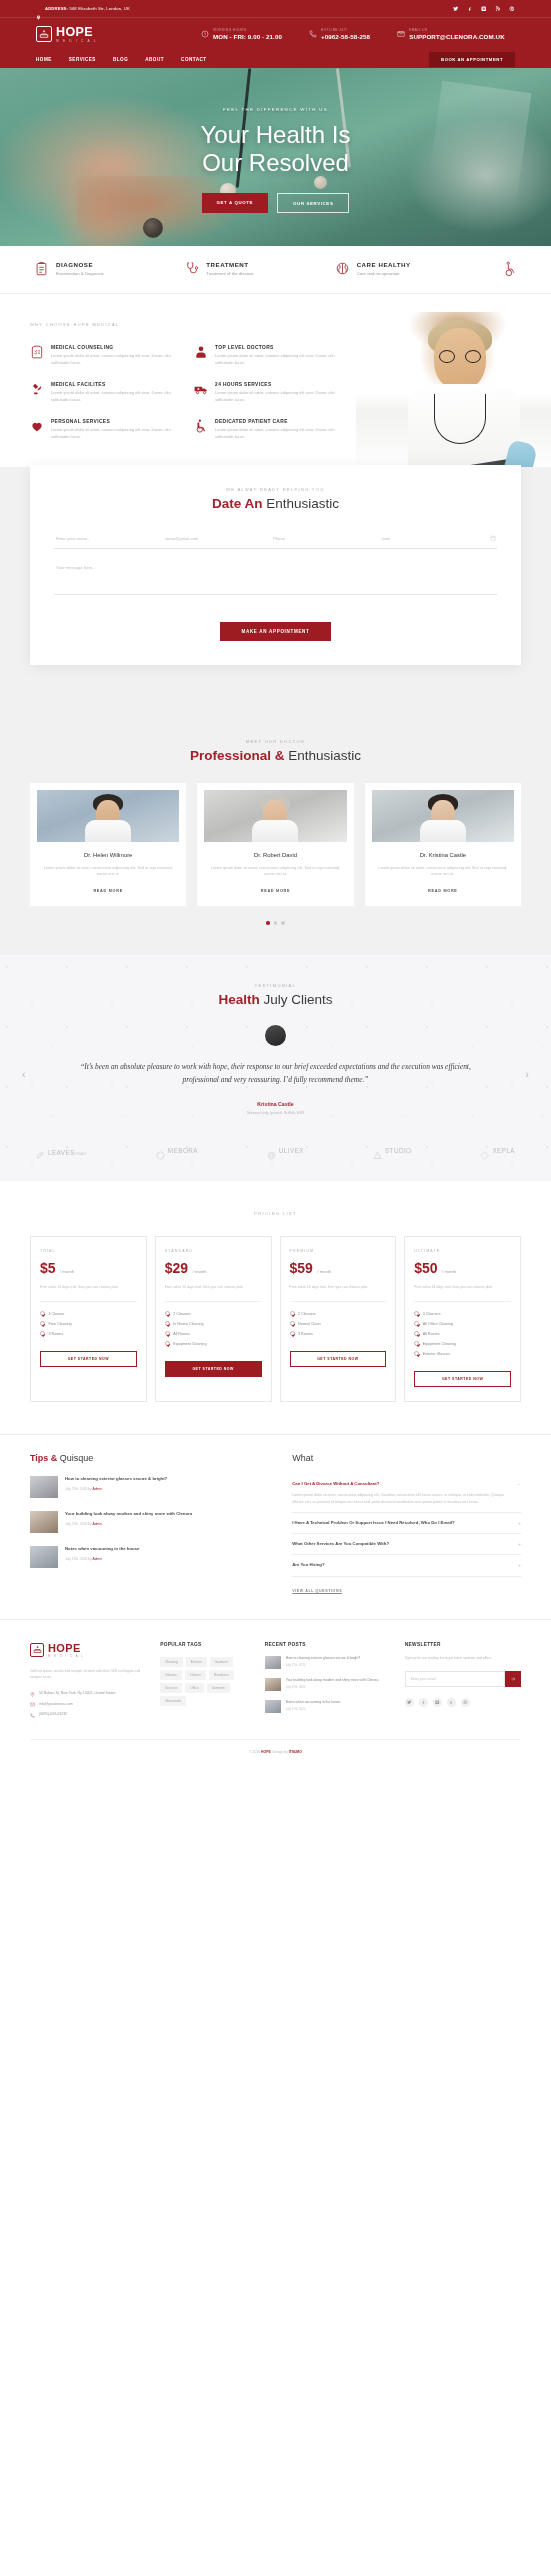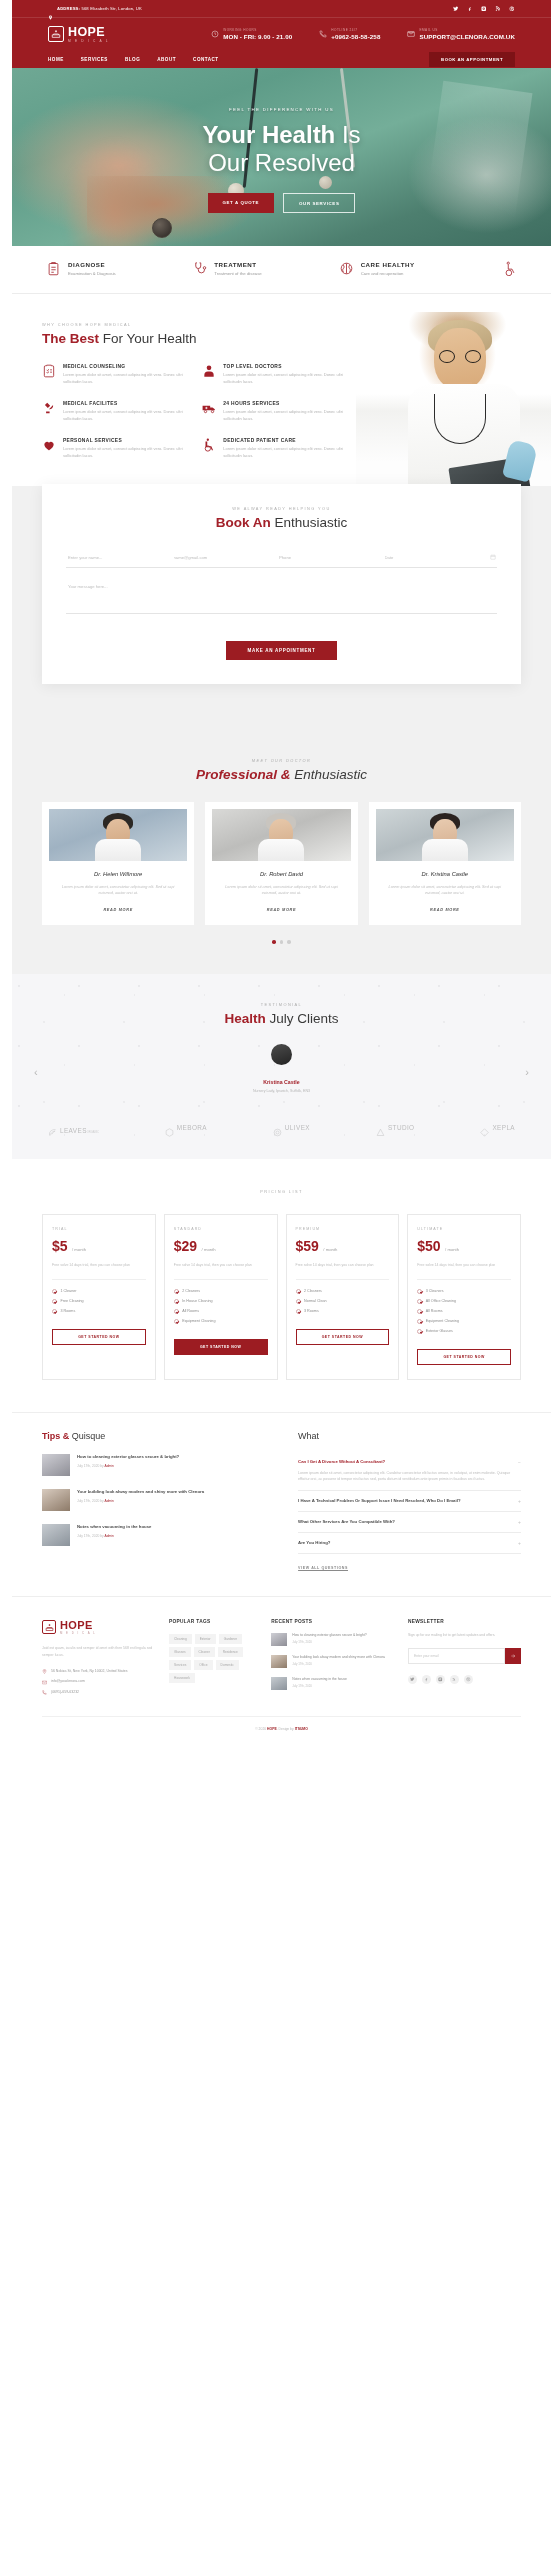--- a/index.html
+++ b/index.html
@@ -3,21 +3,21 @@
 <meta charset="utf-8">
 <style>
   * { box-sizing: border-box; margin: 0; padding: 0; }
   body {
     width: 551px;
     font-family: "Liberation Sans", sans-serif;
     background: #ffffff;
     color: #3b3b3b;
     -webkit-font-smoothing: antialiased;
   }
-  .page { width: 551px; position: relative; overflow: hidden; padding-left: 12px; }
+  .page { width: 551px; position: relative; overflow: hidden; }
 
   
   .topbar {
     background: #9c1c22;
     height: 18px;
     display: flex;
     align-items: center;
     justify-content: space-between;
     padding: 0 36px;
     border-bottom: 1px solid rgba(255,255,255,0.12);
@@ -140,21 +140,21 @@
   .hero-inner { position: relative; z-index: 4; text-align: center; width: 100%; padding-top: 6px; }
   .hero-eyebrow {
     font-size: 4.4px; color: #fff; letter-spacing: 1.3px; text-transform: uppercase;
     margin-bottom: 9px; font-weight: 500;
     text-shadow: 0 1px 2px rgba(0,0,0,0.35);
   }
   .hero-title {
     font-size: 24px; color: #fff; line-height: 1.18;
     text-shadow: 0 2px 6px rgba(0,0,0,0.30);
   }
-  .hero-title .b { font-weight: bold; }
+  .hero-title .b { font-weight: normal; }
   .hero-title .l { font-weight: 300; }
   .hero-btns { margin-top: 16px; display: flex; gap: 9px; justify-content: center; }
   .btn-solid {
     background: #9c1c22; color: #fff; font-size: 4.4px; font-weight: bold;
     letter-spacing: 0.6px; padding: 6.5px 15px; text-transform: uppercase; cursor: pointer;
   }
   .btn-ghost {
     background: transparent; color: #fff; font-size: 4.4px; font-weight: bold;
     letter-spacing: 0.6px; padding: 6.5px 15px; text-transform: uppercase; cursor: pointer;
     border: 1px solid rgba(255,255,255,0.8);
@@ -262,21 +262,21 @@
   }
   .appt-msg::placeholder { color: #bdbdbd; }
   .appt-btn-wrap { text-align: center; margin-top: 20px; }
   .appt-btn {
     background: #9c1c22; color: #fff; font-size: 4.5px; font-weight: bold;
     letter-spacing: 0.7px; padding: 7px 22px; text-transform: uppercase; border: none; cursor: pointer;
     font-family: "Liberation Sans", sans-serif;
   }
 
   
-  .team { background: #f1f1f1; padding: 8px 30px 30px 30px; text-align: center; font-style: italic; }
+  .team { background: #f1f1f1; padding: 8px 30px 30px 30px; text-align: center; }
   .team-grid { display: flex; gap: 11px; margin-top: 20px; }
   .team-card { flex: 1; background: #fff; padding: 7px 7px 13px 7px; }
   .team-photo { width: 100%; height: 52px; }
   .tp1 { background: linear-gradient(160deg, #b7c6d2 0%, #9fb2c2 40%, #cbd6de 100%); position: relative; }
   .tp2 { background: linear-gradient(160deg, #d9d9d7 0%, #bdbdbb 45%, #eaeae8 100%); position: relative; }
   .tp3 { background: linear-gradient(160deg, #cfd6d8 0%, #b3bcc0 45%, #e2e7e9 100%); position: relative; }
   .tface { position: absolute; left: 50%; top: 10px; transform: translateX(-50%); width: 24px; height: 29px;
            border-radius: 46%; }
   .tf1 { background: linear-gradient(170deg,#e3c0a0,#d0a781); }
   .tf2 { background: linear-gradient(170deg,#e7c8aa,#d4ae8c); }
@@ -591,23 +591,20 @@
           <span></span>
           <span></span>
         </div>
       <div class="doc-neck"></div>
       <div class="doc-body"></div>
       <div class="doc-stet"></div>
       <div class="doc-clip"></div>
       <div class="doc-glove"></div>
     </div>
     <div class="eyebrow">WHY CHOOSE HOPE MEDICAL</div>
-    <div class="sec-title">
-      <span class="accent">The Best</span><span> For Your Health</span>
-    </div>
     <div class="feat-grid">
       <div class="feat">
         <span class="feat-ico">
           <svg viewBox="0 0 24 24">
               <path d="M16 3h2a2 2 0 012 2v15a2 2 0 01-2 2H6a2 2 0 01-2-2V5a2 2 0 012-2h2V2h8zM8 10l1.5 1.5L12 9M8 14l1.5 1.5L12 13M14 10h3M14 14h3" stroke="#a3212a" stroke-width="1.4" fill="none"></path>
             </svg>
         </span>
         <span>
           <div class="feat-title">MEDICAL COUNSELING</div>
           <div class="feat-desc">Lorem ipsum dolor sit amet, consect adipiscing elit vero. Donec ultri sollicitudin lacus.</div>
@@ -675,21 +672,21 @@
         </span>
       </div>
     </div>
   </div>
 
   <div class="appt-band">
     <div class="appt-spacer"></div>
     <div class="appt-card">
       <div class="eyebrow center">WE ALWAY READY HELPING YOU</div>
       <div class="sec-title center">
-        <span class="accent">Book An</span><span> Enthusiastic</span>
+        <span class="accent">Date An</span><span> Enthusiastic</span>
       </div>
       <div class="appt-form">
         <div class="appt-row">
           <input class="appt-field" placeholder="Enter your name..." style="">
           <input class="appt-field" placeholder="name@gmail.com" style="">
           <input class="appt-field" placeholder="Phone" style="">
           <input class="appt-field" placeholder="Date" style="">
           <span class="appt-cal">
             <svg viewBox="0 0 24 24">
                 <rect x="3" y="5" width="18" height="16" rx="1.5"></rect>
@@ -750,20 +747,21 @@
   </div>
 
   <div class="testi">
     <div class="eyebrow center">TESTIMONIAL</div>
     <div class="sec-title center">
       <span class="accent">Health</span><span> July Clients</span>
     </div>
     <div class="testi-av"></div>
     <div class="arrow l">‹</div>
     <div class="arrow r">›</div>
+    <div class="testi-quote">“It’s been an absolute pleasure to work with hope, their response to our brief exceeded expectations and the execution was efficient, professional and very reassuring. I’d fully recommend theme.”</div>
     <div class="testi-name">Kristina Castle</div>
     <div class="testi-role">Nursery Lady, Ipswich, Suffolk, EN3</div>
     <div class="brands">
       <div class="brand">
         <span class="brand-ico"><svg viewBox="0 0 24 24">
               <path d="M20 4C10 4 4 9 4 16c0 2 1 4 1 4s2-9 14-12c0 0-6 3-9 9"></path>
             </svg></span>
         <span><span class="brand-name">LEAVES</span><span class="brand-sub">ORGANIC</span></span>
       </div>
       <div class="brand">

